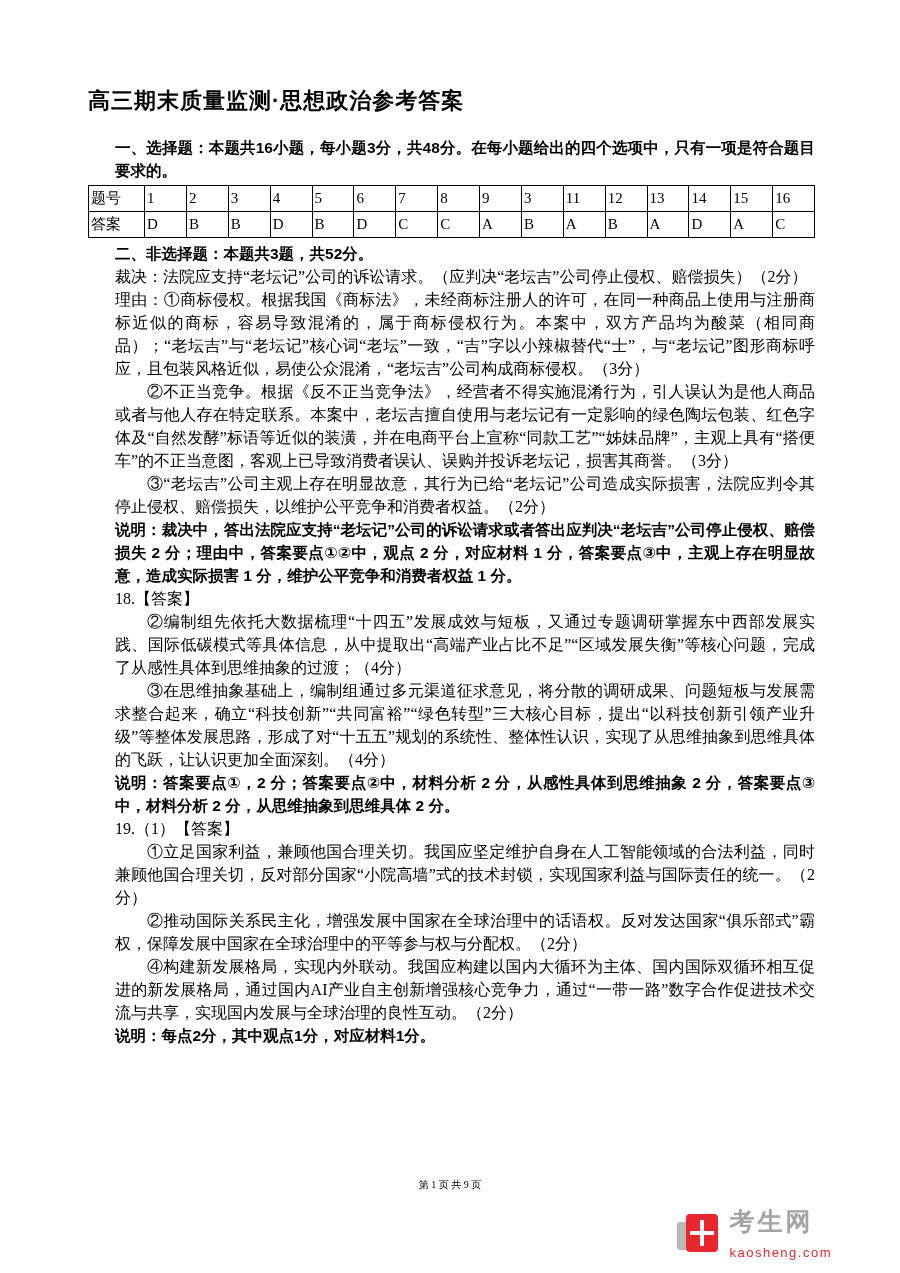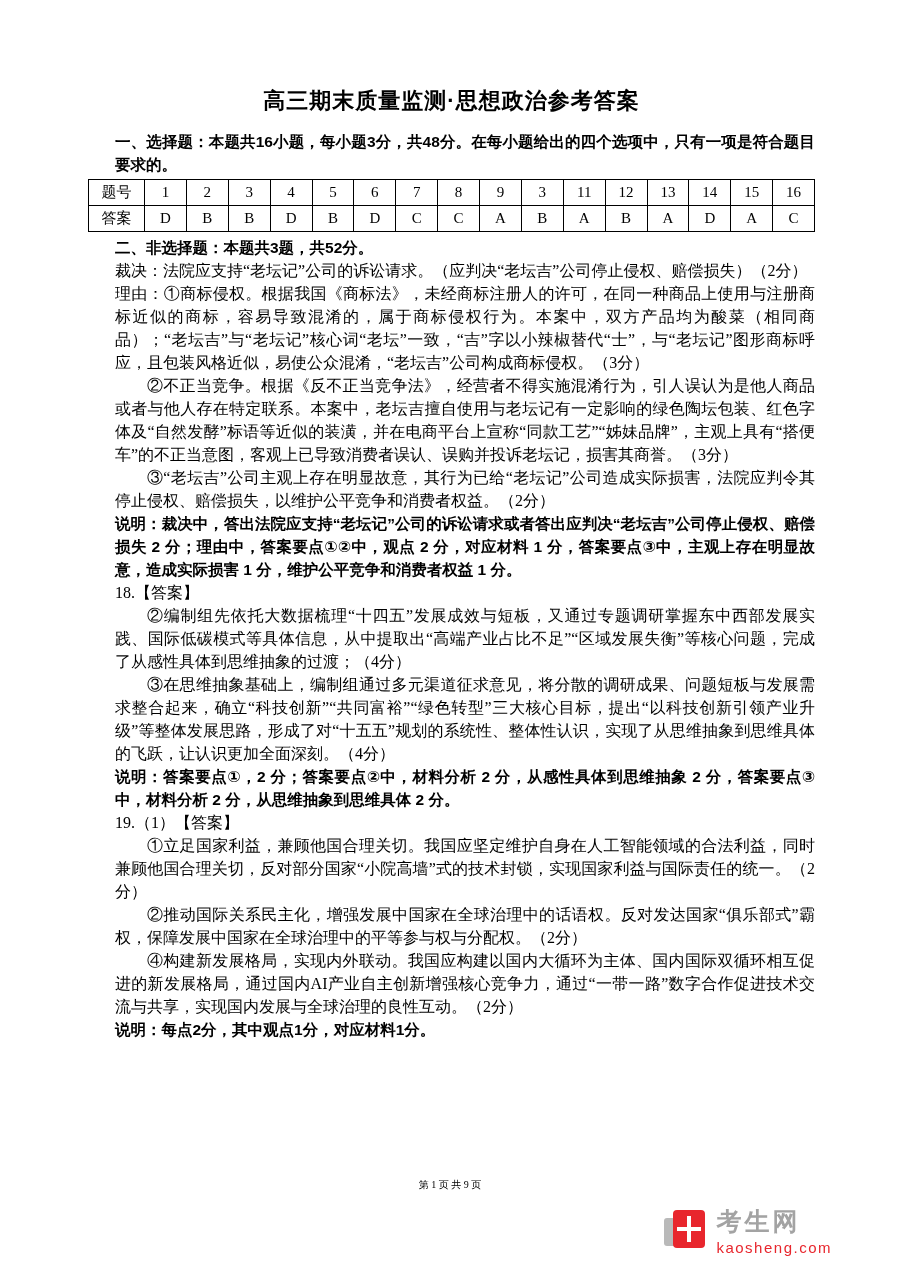--- a/index.html
+++ b/index.html
@@ -4,49 +4,49 @@
 <style>
   * { margin:0; padding:0; box-sizing:border-box; }
   html,body { background:#888; }
   .page {
     position:relative; width:900px; height:1273px; margin:0 auto;
     background:#ffffff; color:#000;
     font-family:"Liberation Serif","DejaVu Serif",serif;
     padding:86px 85px 0 88px; overflow:hidden;
   }
   .title {
-    text-align:center; font-family:"Liberation Sans","DejaVu Sans",sans-serif;
-    font-size:22px; font-weight:bold; letter-spacing:1px; margin-bottom:14px;
+    text-align:left; font-family:"Liberation Sans","DejaVu Sans",sans-serif;
+    font-size:22px; font-weight:bold; letter-spacing:1px; margin-bottom:20px;
   }
   .para { font-size:16px; line-height:23px; text-align:justify;margin-left:27px; }
   .bold { font-weight:bold; font-family:"Liberation Sans","DejaVu Sans",sans-serif; font-size:15.5px; }
   .indent { text-indent:2em; }
   table.answers { width:100%; border-collapse:collapse; table-layout:fixed; margin:3px 0 4px 0; }
   table.answers td {
-    border:1px solid #000; text-align:center; vertical-align:middle;
+    border:1px solid #000; text-align:left; vertical-align:middle;
     font-size:15px; height:26px; padding:0 2px;
   }
   table.answers td.lbl { width:56px; }
   .footer {
     position:absolute; left:0; right:0; top:1178px; text-align:center; font-size:10px;
   }
-  .logo { position:absolute; right:68px; top:1208px; display:flex; align-items:flex-start; gap:8px; }
+  .logo { position:absolute; right:68px; top:1208px; display:flex; align-items:center; gap:8px; }
   .logo-icon { position:relative; width:44px; height:44px; flex:0 0 auto; }
   .logo-icon .li-gray { position:absolute; left:0; top:10px; width:22px; height:28px; background:#b9b9b9; border-radius:3px; }
   .logo-icon .li-red  { position:absolute; left:9px; top:2px; width:32px; height:38px; background:#e8262d; border-radius:4px; }
   .logo-icon .li-wv   { position:absolute; left:23px; top:8px; width:4px; height:26px; background:#fff; }
   .logo-icon .li-wh   { position:absolute; left:13px; top:19px; width:24px; height:4px; background:#fff; }
   .logo-text { display:flex; flex-direction:column; line-height:1.1; }
   .logo-name {
     font-family:"Liberation Sans","DejaVu Sans",sans-serif; font-weight:bold;
     font-size:25px; color:#a3a3a3; letter-spacing:3px;
   }
   .logo-domain {
     font-family:"Liberation Sans","DejaVu Sans",sans-serif;
-    font-size:15px; color:#e8262d; letter-spacing:1.5px; margin-top:4px;
+    font-size:13px; color:#e8262d; letter-spacing:1.5px; margin-top:10px;
   }
 </style>
 </head>
 <body>
 
 <div class="page">
 
   <h1 class="title">高三期末质量监测·思想政治参考答案</h1>
 
   <p class="para bold">一、选择题：本题共16小题，每小题3分，共48分。在每小题给出的四个选项中，只有一项是符合题目要求的。</p>

